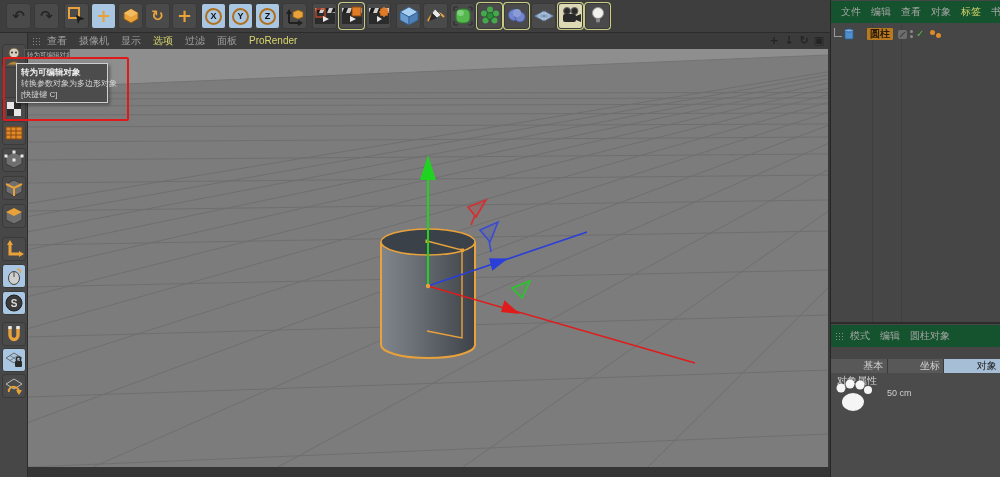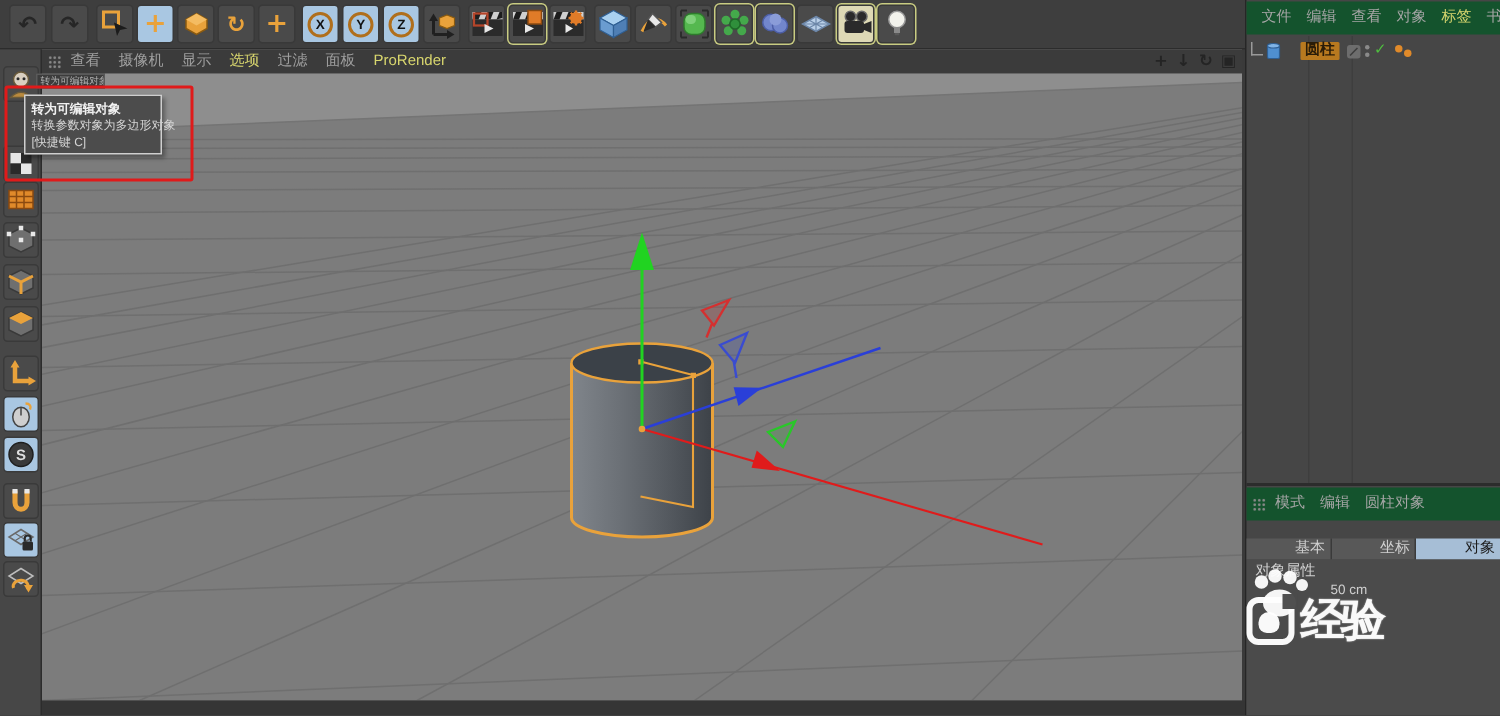--- a/index.html
+++ b/index.html
@@ -505,21 +505,17 @@
     <div class="attr-val">50 cm</div>
   </div>
 
   <svg class="wm wm-paw" width="44" height="36">
     <circle cx="8" cy="10" r="4.5" fill="#fff"></circle>
         <circle cx="17" cy="6" r="4.5" fill="#fff"></circle>
     <circle cx="27" cy="7" r="4.5" fill="#fff"></circle>
         <circle cx="35" cy="12" r="4" fill="#fff"></circle>
     <ellipse cx="20" cy="24" rx="11" ry="9" fill="#fff"></ellipse>
   </svg>
-  <div class="wm wm-logo">
-    <span class="wm-box"></span>
-    <span class="zh">经验</span>
-  </div>
 </div>
 
 <div class="bottom-strip"></div>
 
 </div>
 
 </body></html>

